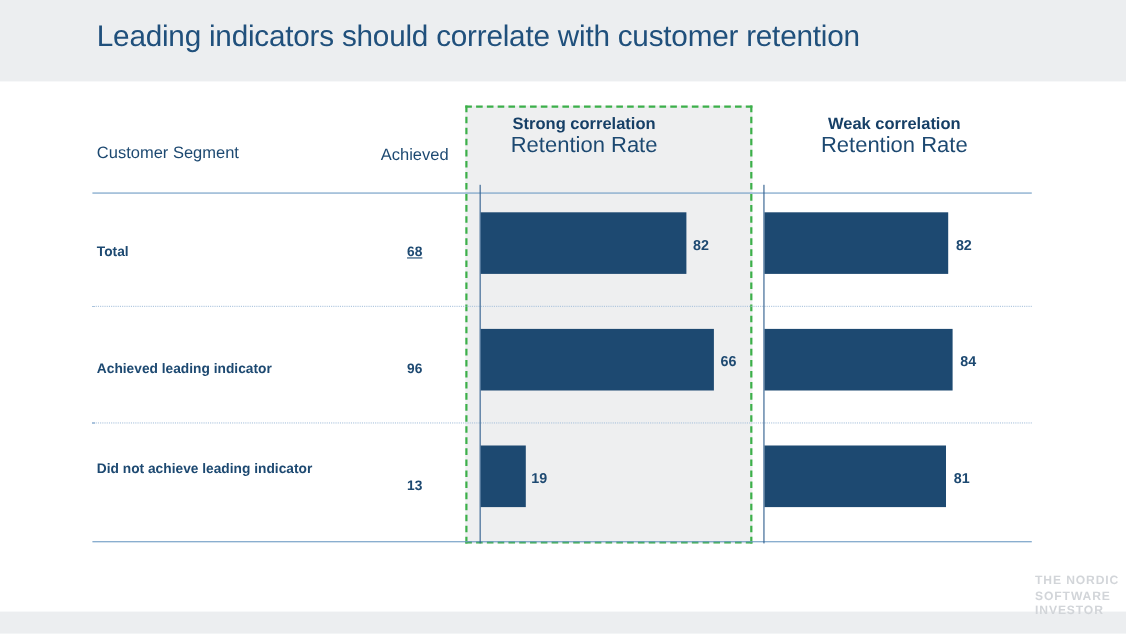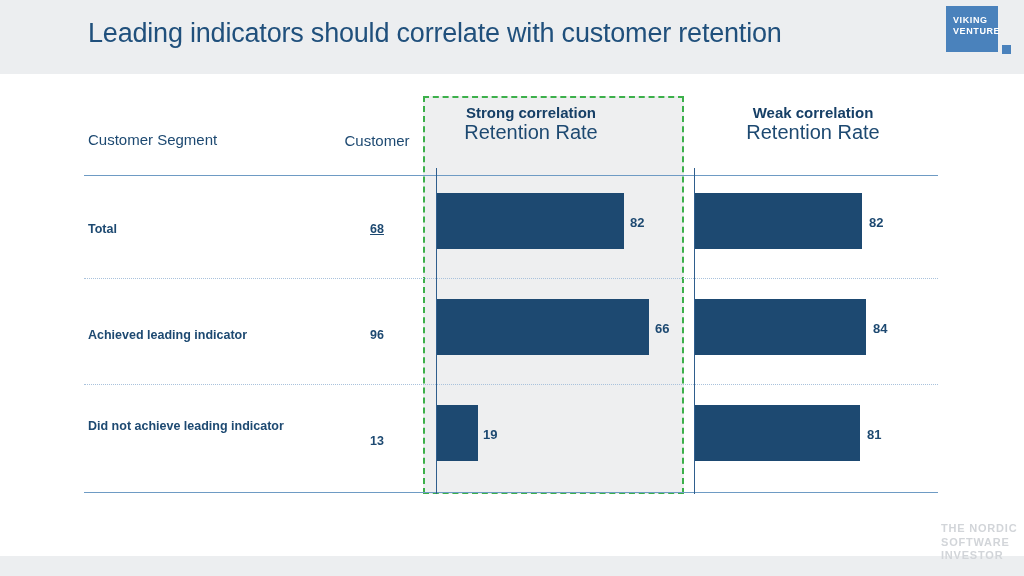--- a/index.html
+++ b/index.html
@@ -115,33 +115,25 @@
   }
 </style>
 </head>
 <body>
 
 <div class="slide">
 
   <div class="header-band"></div>
   <div class="slide-title">Leading indicators should correlate with customer retention</div>
 
-  <div class="logo">
-    <div class="logo-square"></div>
-    <div class="logo-text">
-      <div>VIKING</div>
-      <div>VENTURE</div>
-    </div>
-    <div class="logo-dot"></div>
-  </div>
 
   <div class="highlight-box"></div>
 
   <div class="hdr-segment">Customer Segment</div>
-  <div class="hdr-customers">Customer</div>
+  <div class="hdr-customers">Achieved</div>
 
   <div class="col-head hdr-strong">
     <div class="main">Strong correlation</div>
     <div class="sub">Retention Rate</div>
   </div>
 
   <div class="col-head hdr-weak">
     <div class="main">Weak correlation</div>
     <div class="sub">Retention Rate</div>
   </div>

